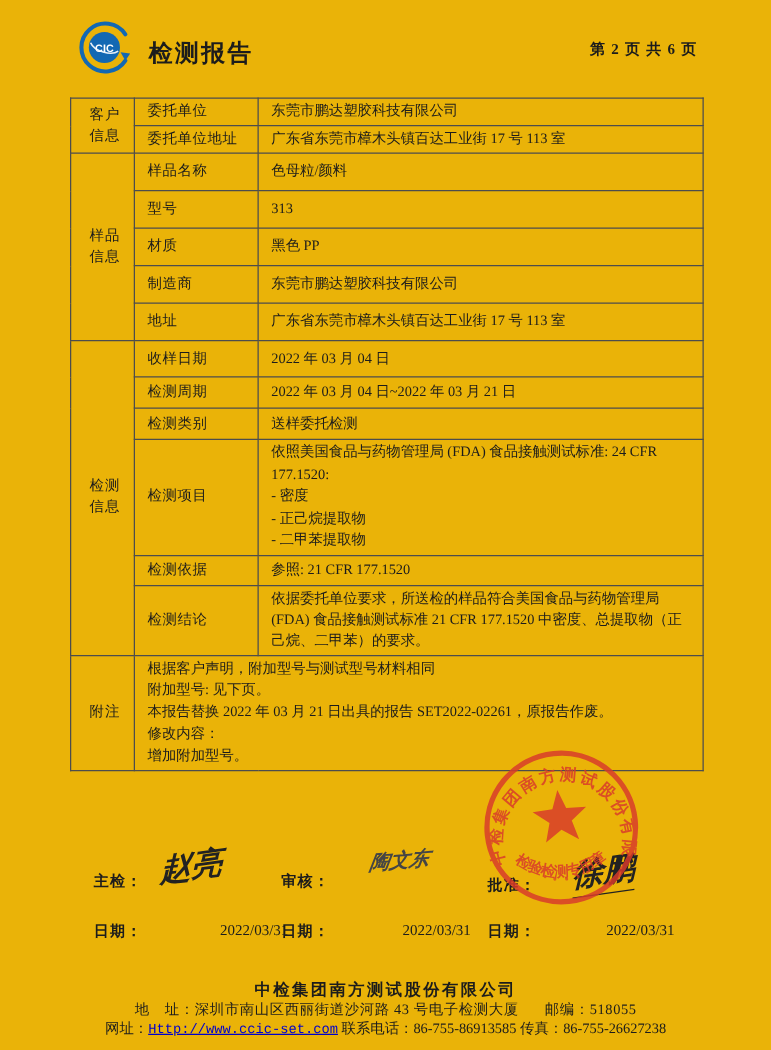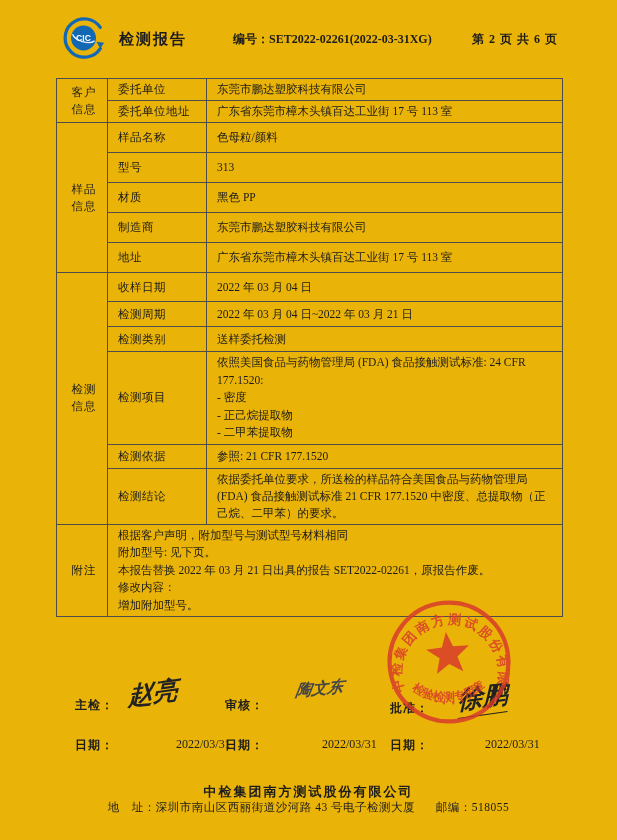--- a/index.html
+++ b/index.html
@@ -5,21 +5,21 @@
   * { margin:0; padding:0; box-sizing:border-box; }
   html,body { background:#888; }
   .page {
     position:relative; width:617px; height:840px; background:#eab308;
     margin:0 auto; overflow:hidden;
     font-family:"Liberation Serif","DejaVu Serif",serif;
     color:#1c1c1c;
   }
   
   .logo { position:absolute; left:61px; top:15px; width:46px; height:46px; }
-  .hdr-title { position:absolute; left:119px; top:30px; font-size:15px; font-weight:bold; letter-spacing:2px; }
+  .hdr-title { position:absolute; left:119px; top:30px; font-size:19px; font-weight:bold; letter-spacing:2px; }
   .hdr-no { position:absolute; left:233px; top:31px; font-size:12px; font-weight:bold; }
   .hdr-page { position:absolute; left:472px; top:31px; font-size:12px; font-weight:bold; letter-spacing:1px;text-align:right; }
   
   table.rpt { position:absolute; left:56px; top:78px; width:506px; border-collapse:collapse; table-layout:fixed; }
   table.rpt td { border:1px solid #4d4d4d; font-size:11.5px; vertical-align:middle; padding:2px 6px 2px 10px; line-height:17px; }
   td.group { text-align:center; padding:2px 1px; font-size:12px; line-height:26px; letter-spacing:1px; }
   td.field { letter-spacing:0.5px;font-family:Liberation Mono, monospace; }
   td.value .ln { line-height:17.5px; }
   tr.h35{height:22px} tr.h30{height:30px} tr.h29{height:29px} tr.h25{height:25px}
   tr.h24{height:24px} tr.h90{height:90px} tr.h52{height:52px} tr.h88{height:88px}
@@ -49,23 +49,20 @@
 <div class="page">
 
   <svg class="logo" viewBox="0 0 48 48">
     <path d="M 41 13 A 20 20 0 1 0 41 35" fill="none" stroke="#1268b3" stroke-width="3.4" stroke-linecap="round"></path>
     <path d="M 41 35 l 4 -6 l -8 -1 z" fill="#1268b3"></path>
     <circle cx="23.5" cy="24" r="13" fill="#1268b3"></circle>
     <path d="M 12 20 A 13 7 18 0 0 35 27" fill="none" stroke="#ffffff" stroke-width="1.4" opacity="0.9"></path>
     <text x="23.5" y="27.5" text-anchor="middle" font-size="9" font-weight="bold" fill="#ffffff" font-family="Liberation Sans, sans-serif">CIC</text>
   </svg>
   <div class="hdr-title">检测报告</div>
-  <div class="hdr-no">
-    <span>编号：</span><span>SET2022-02261(2022-03-31XG)</span>
-  </div>
   <div class="hdr-page">第 2 页 共 6 页</div>
 
   <table class="rpt">
     <colgroup>
         <col style="width:51px">
         <col style="width:99px">
         <col style="width:356px">
       </colgroup>
 
     <tbody>
@@ -190,14 +187,19 @@
       <circle cx="88" cy="110" r="1.3"></circle>
     </g>
   </svg>
 
   <div class="abs foot foot-company">中检集团南方测试股份有限公司</div>
   <div class="abs foot foot-line">
     <span>地　址：</span><span>深圳市南山区西丽街道沙河路 43 号电子检测大厦</span>
     <span style="display:inline-block;width:14px"></span>
     <span>邮编：</span><span>518055</span>
   </div>
+  <div class="abs foot foot-line2">
+    <span>网址：</span><a class="url" href="#">Http://www.ccic-set.com</a>
+    <span>联系电话：</span><span>86-755-86913585</span>
+    <span>传真：</span><span>86-755-26627238</span>
+  </div>
 
 </div>
 
 </body></html>

